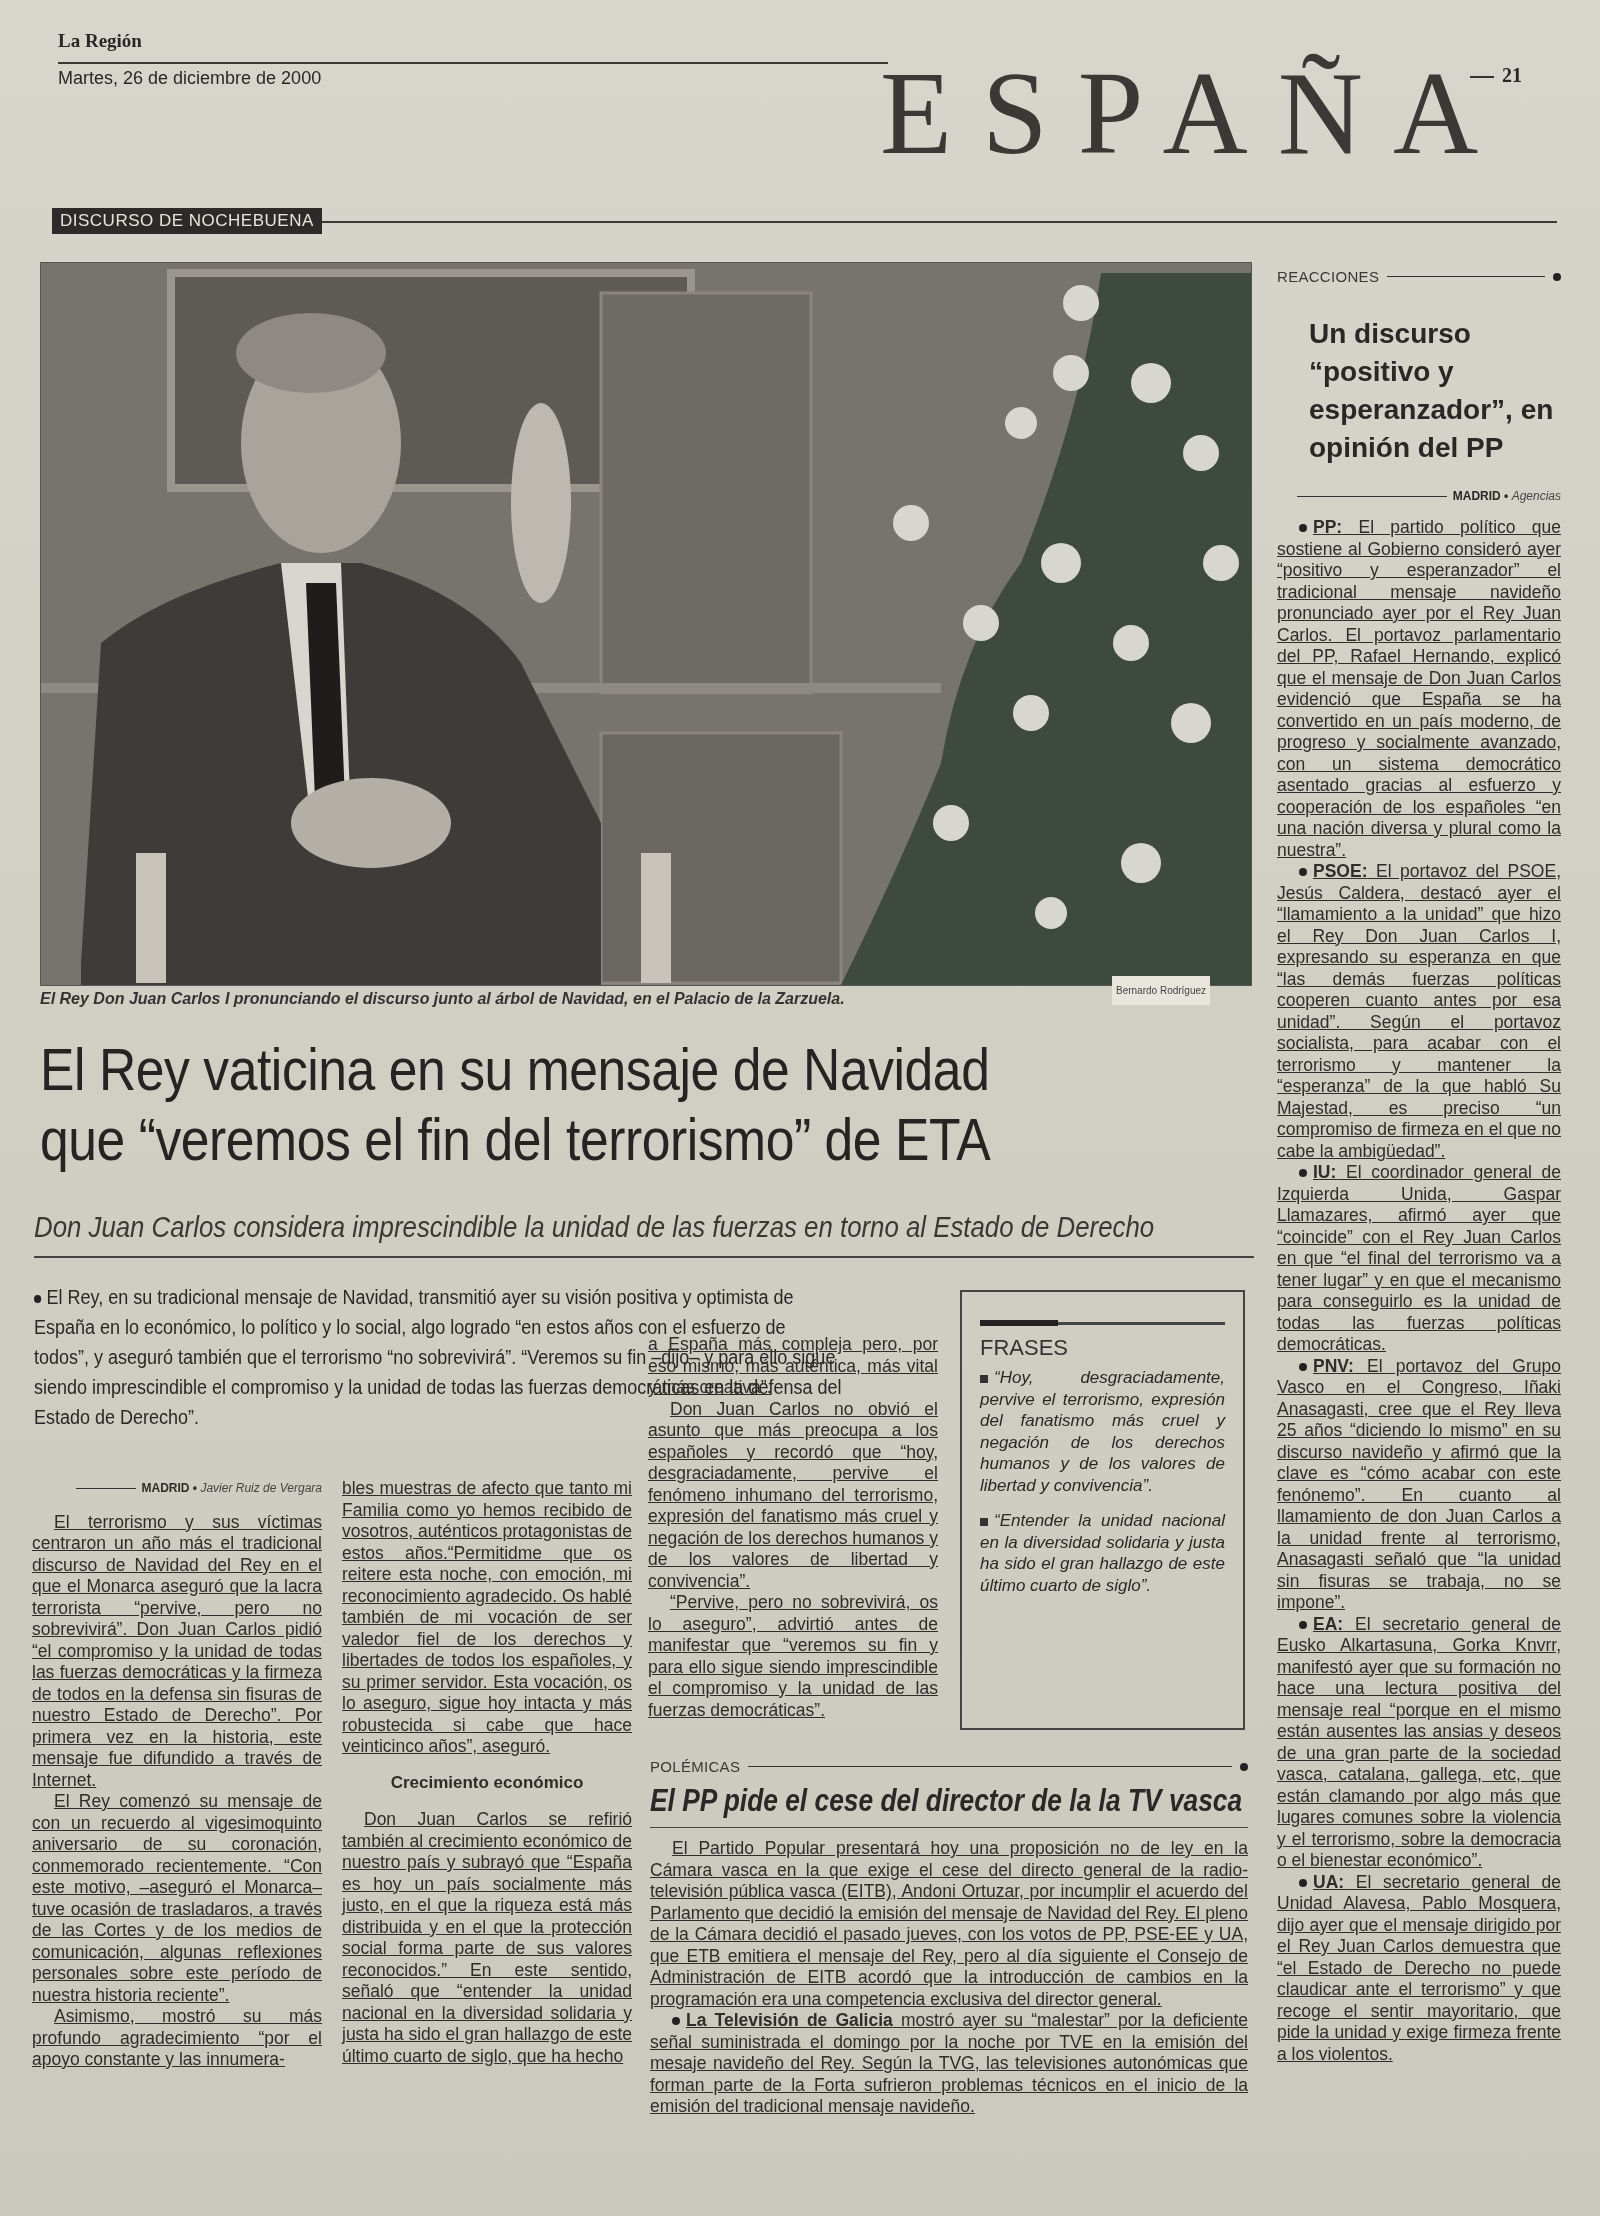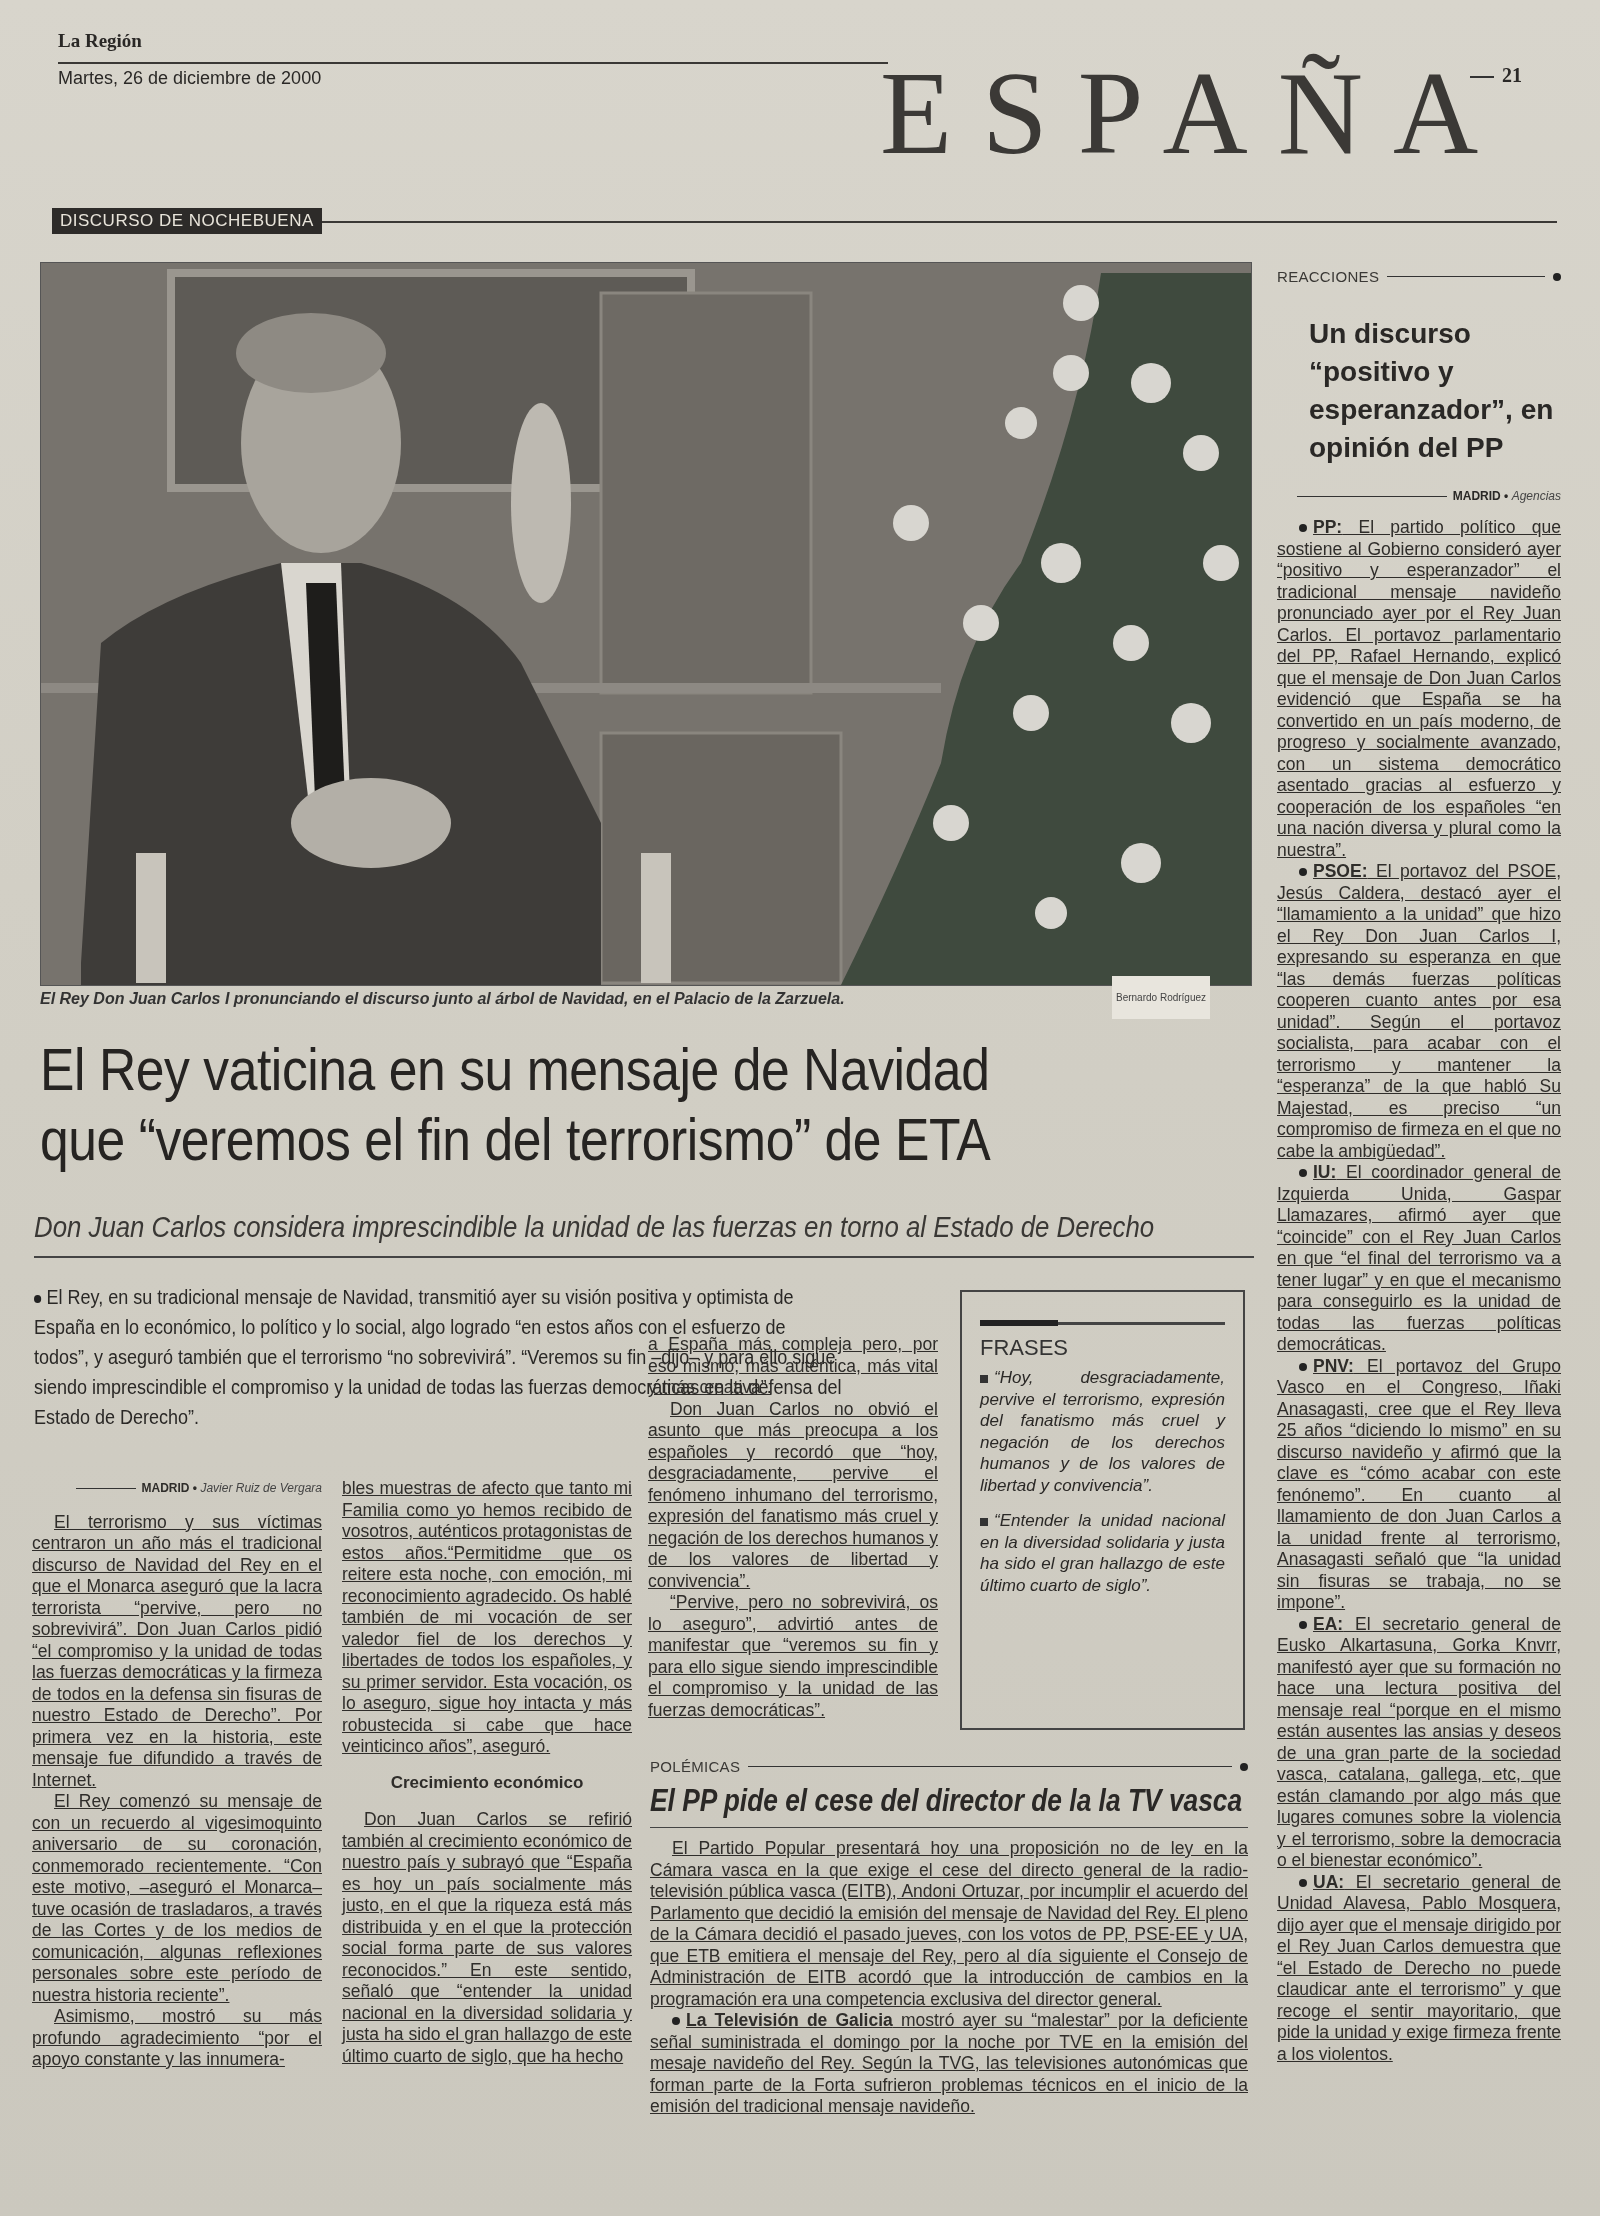--- a/index.html
+++ b/index.html
@@ -9,21 +9,21 @@
   .masthead-name{left:58px;top:30px;font-family:"Liberation Serif",serif;font-weight:bold;font-size:19px;}
   .mast-rule{left:58px;top:62px;width:830px;height:2px;background:#3a3835;}
   .date{left:58px;top:68px;font-size:18px;}
   .section{left:880px;top:55px;font-family:"Liberation Serif",serif;font-size:118px;letter-spacing:30px;color:#3b3936;line-height:1;}
   .pageno{left:1470px;top:64px;font-family:Liberation Serif, serif;font-weight:bold;font-size:20px;}
   .pageno:before{content:"";display:inline-block;width:24px;height:2px;background:#333;vertical-align:middle;margin-right:8px;}
   .kicker-box{left:52px;top:208px;background:#2d2b29;color:#e8e4da;font-size:17px;padding:3px 8px;letter-spacing:0.5px;}
   .kicker-rule{left:52px;top:221px;width:1505px;height:2px;background:#3a3835;}
   .photo{left:40px;top:262px;width:1210px;height:722px;background:#7b7771;overflow:hidden;border:1px solid #555;}
   .photo svg{width:100%;height:100%;display:block;}
-  .credit{left:1112px;top:976px;background:#e8e5dd;font-size:10px;padding:16px 4px;color:#444;}
+  .credit{left:1112px;top:976px;background:#e8e5dd;font-size:10px;padding:9px 4px;color:#444;}
   .caption{left:40px;top:990px;font-size:16px;font-style:italic;font-weight:bold;color:#333;}
   .headline{left:40px;top:1035px;width:1210px;font-family:"Liberation Sans",sans-serif;font-size:60px;line-height:70px;color:#262422;transform:scaleX(0.86);transform-origin:left top;letter-spacing:-0.5px;}
   .subhead{left:34px;top:1210px;font-size:30px;font-style:italic;color:#3a3835;transform:scaleX(0.86);transform-origin:left top;}
   .subhead-rule{left:34px;top:1256px;width:1220px;height:2px;background:#444;}
   .lead{left:34px;top:1282px;width:900px;font-size:20px;line-height:30px;color:#2a2826;transform:scaleX(0.9);transform-origin:left top;}
   .col{font-family:"Liberation Sans",sans-serif;font-size:17.5px;line-height:21.5px;text-align:justify;color:#2f2d2a;}
   .col p{margin:0;text-indent:22px;text-decoration:underline;}
   .byline{font-size:12px;font-weight:bold;text-align:right;}
   .byline .rule{display:inline-block;width:60px;height:1px;background:#333;vertical-align:middle;margin-right:6px;}
   .byline .author{font-weight:normal;font-style:italic;color:#444;}

